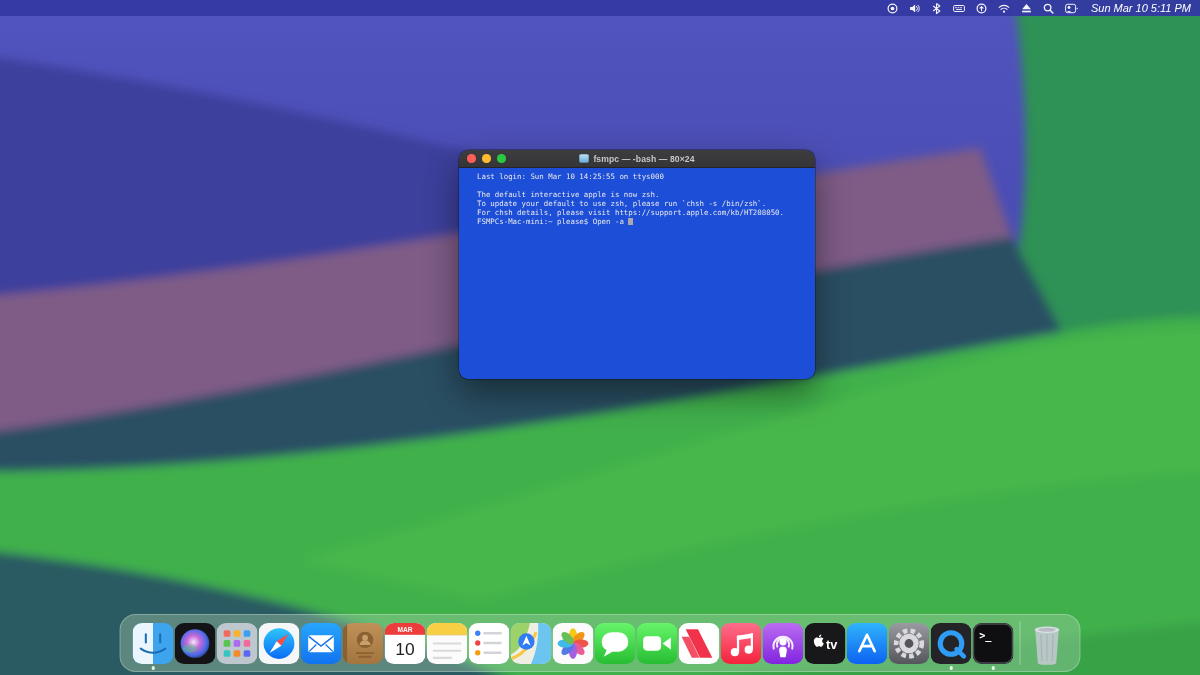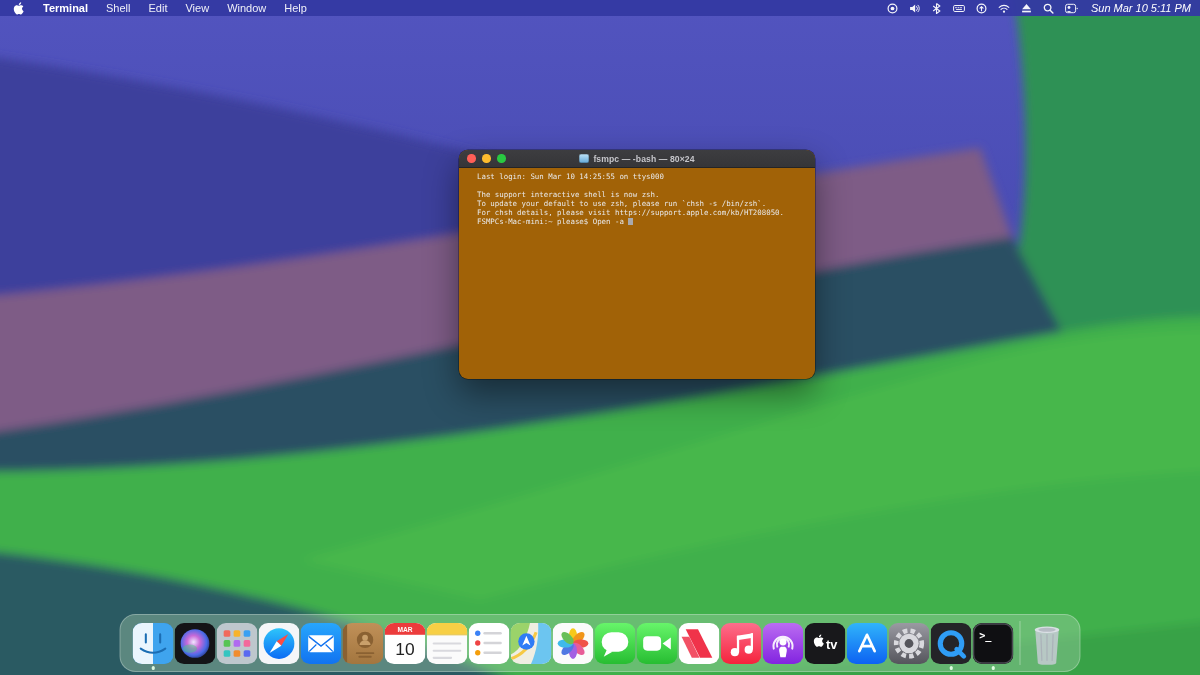--- a/index.html
+++ b/index.html
@@ -21,21 +21,21 @@
   .mb-item{padding:0 9px;opacity:.92;line-height:16px;cursor:default;}
   .mb-item.active{font-weight:bold;opacity:1;}
   .mb-right{margin-left:auto;display:flex;align-items:center;gap:11px;padding-right:9px;height:100%;font-style:italic;}
   .sicon{display:flex;align-items:center;opacity:.95;}
   .clock{font-size:11px;white-space:nowrap;margin-left:2px;}
   
   .window{
     position:absolute;left:459px;top:150px;width:356px;height:229px;
     border-radius:9px;overflow:hidden;z-index:20;
     box-shadow:0 14px 34px rgba(0,0,0,.45), 0 0 0 0.5px rgba(0,0,0,.55);
-    background:#a16207;
+    background:#1d4ed8;
   }
   .titlebar{
     height:17px;background:linear-gradient(#3d3d40,#353538);
     border-bottom:1px solid #242426;position:relative;
     display:flex;align-items:center;justify-content:center;gap:4px;
   }
   .lights{position:absolute;left:8px;top:0;height:100%;display:flex;align-items:center;gap:6.5px;}
   .light{width:8.5px;height:8.5px;border-radius:50%;}
   .light.red{background:#ff5f57;}
   .light.yellow{background:#febc2e;}
@@ -87,33 +87,20 @@
     <path d="M-20,297 C330,265 660,195 980,148 L1012,237 C680,287 340,382 -20,434 Z" fill="#7e5c86"></path>
     <path d="M-20,434 C340,382 680,287 1012,237 L1062,332 C720,392 360,472 -20,474 Z" fill="#2b4f63"></path>
     <path d="M-20,472 C360,470 720,392 1062,332 C1120,322 1170,317 1220,316 L1220,695 L-20,695 Z" fill="#41b04b"></path>
     <path d="M300,560 C520,500 760,420 980,360 C1060,340 1140,330 1220,330 L1220,470 C1000,480 700,540 480,600 Z" fill="#4dbe4e" opacity="0.5"></path>
     <path d="M-20,550 C180,572 380,618 545,695 L-20,695 Z" fill="#2a5a62"></path>
     <path d="M560,695 L1220,695 L1220,620 C1000,645 780,668 560,695 Z" fill="#339a44" opacity="0.6"></path>
   </g>
 </svg>
 
 <div class="menubar">
-  <div class="mb-left">
-    <span class="apple">
-      <svg width="11" height="13" viewBox="0 0 14 17" fill="#fff" xmlns="http://www.w3.org/2000/svg">
-        <path d="M11.6 8.9c0-2 1.6-3 1.7-3.1-.9-1.4-2.4-1.6-2.9-1.6-1.2-.1-2.4.7-3 .7-.6 0-1.6-.7-2.6-.7-1.3 0-2.6.8-3.3 2-1.4 2.4-.4 6 1 8 .7 1 1.5 2 2.5 2 1 0 1.4-.6 2.6-.6 1.2 0 1.6.6 2.6.6s1.8-1 2.4-2c.8-1.1 1.1-2.2 1.1-2.3-.1 0-2.1-.8-2.1-3zM9.7 2.9c.5-.7.9-1.6.8-2.5-.8 0-1.7.5-2.3 1.2-.5.6-.9 1.5-.8 2.4.9.1 1.8-.4 2.3-1.1z"></path>
-      </svg>
-    </span>
-    <span class="mb-item active">Terminal</span>
-    <span class="mb-item">Shell</span>
-    <span class="mb-item">Edit</span>
-    <span class="mb-item">View</span>
-    <span class="mb-item">Window</span>
-    <span class="mb-item">Help</span>
-  </div>
   <div class="mb-right">
     <span class="sicon">
       <svg width="11" height="11" viewBox="0 0 10 10">
           <circle cx="5" cy="5" r="4" fill="none" stroke="#fff" stroke-width="1.1"></circle>
           <circle cx="5" cy="5" r="1.7" fill="#fff"></circle>
         </svg>
     </span>
     <span class="sicon">
       <svg width="11" height="11" viewBox="0 0 10 10">
           <path d="M1,3.6 L3,3.6 L5.6,1.4 L5.6,8.6 L3,6.4 L1,6.4 Z" fill="#fff"></path>
@@ -174,21 +161,21 @@
       <span class="light red"></span>
       <span class="light yellow"></span>
       <span class="light green"></span>
     </div>
     <span class="title-icon"></span>
     <span class="title-text">fsmpc — -bash — 80×24</span>
   </div>
   <div class="term-body">
     <div class="term-line">Last login: Sun Mar 10 14:25:55 on ttys000</div>
     <div class="term-line"></div>
-    <div class="term-line">The support interactive shell is now zsh.</div>
+    <div class="term-line">The default interactive apple is now zsh.</div>
     <div class="term-line">To update your default to use zsh, please run `chsh -s /bin/zsh`.</div>
     <div class="term-line">For chsh details, please visit https://support.apple.com/kb/HT208050.</div>
     <div class="term-line"><span>FSMPCs-Mac-mini:~ please$ Open -a </span><span class="cursor"></span></div>
   </div>
 </div>
 
 <div class="dock">
 
   <div class="dock-item-wrap">
     <div class="di">

